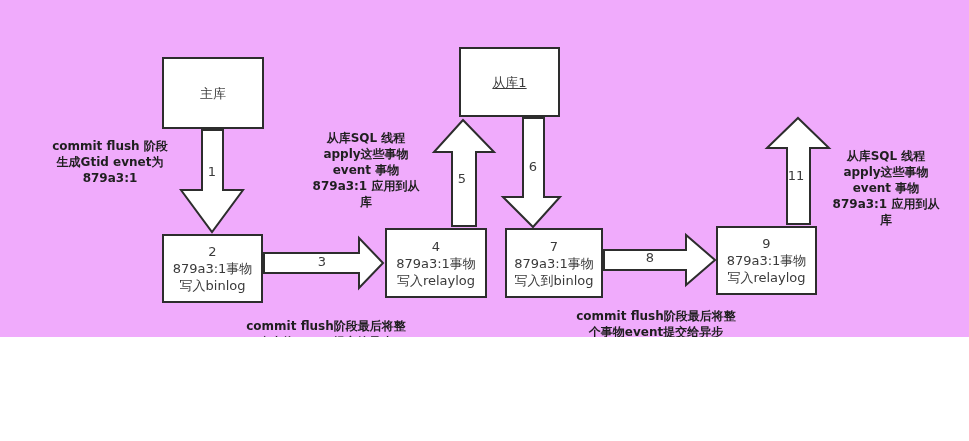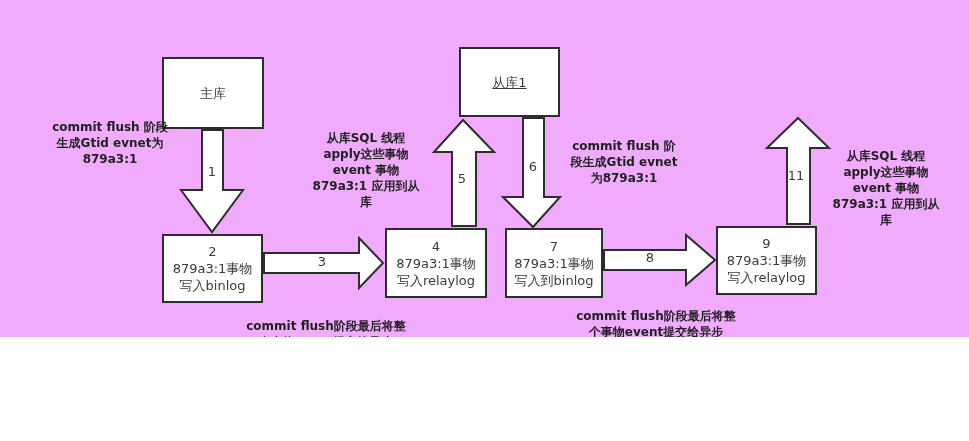--- a/index.html
+++ b/index.html
@@ -95,31 +95,28 @@
     <polygon points="32,1 63,31 44,31 44,107 21,107 21,31 1,31" stroke="#2d2d2d"></polygon>
   </svg>
 
   <div class="num" style="left:200px; top:164px; width:24px;">1</div>
   <div class="num" style="left:310px; top:254px; width:24px;">3</div>
   <div class="num" style="left:450px; top:171px; width:24px;">5</div>
   <div class="num" style="left:521px; top:159px; width:24px;">6</div>
   <div class="num" style="left:638px; top:250px; width:24px;">8</div>
   <div class="num" style="left:782px; top:168px; width:28px;">11</div>
 
-  <div class="anno" style="left:48px; top:119px; width:124px;">commit flush 阶段
+  <div class="anno" style="left:48px; top:138px; width:124px;">commit flush 阶段
 生成Gtid evnet为
 879a3:1</div>
   <div class="anno" style="left:306px; top:130px; width:120px;">从库SQL 线程
 apply这些事物
 event 事物
 879a3:1 应用到从
 库</div>
-  <div class="anno" style="left:566px; top:138px; width:116px;">commit flush 阶
-段生成Gtid evnet
-为879a3:1</div>
   <div class="anno" style="left:826px; top:148px; width:120px;">从库SQL 线程
 apply这些事物
 event 事物
 879a3:1 应用到从
 库</div>
   <div class="anno" style="left:235px; top:318px; width:182px;">commit flush阶段最后将整
 个事物event提交给异步
 dump线程，从库I/O 线程
 负责接收事物event，Gtid
 event 879a3:1也一同发送</div>

